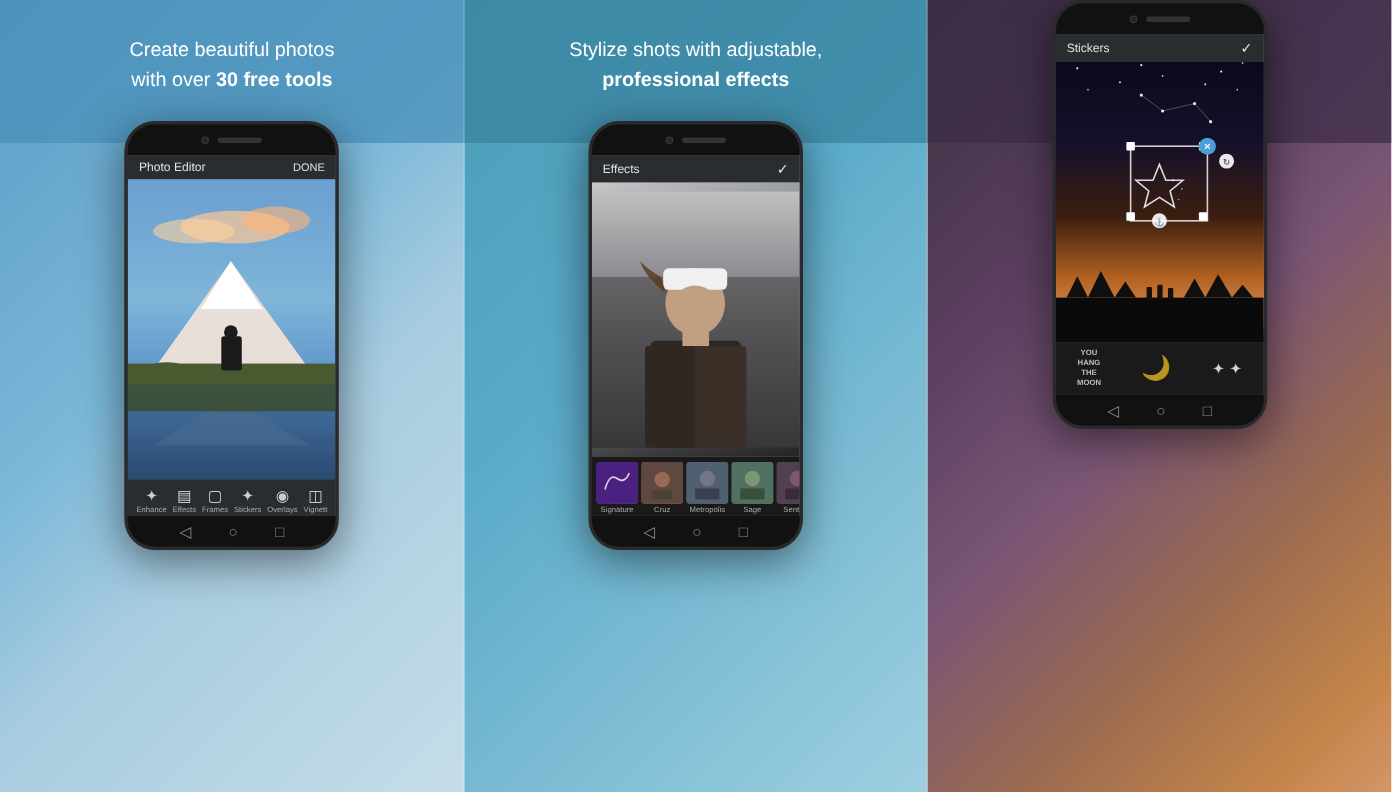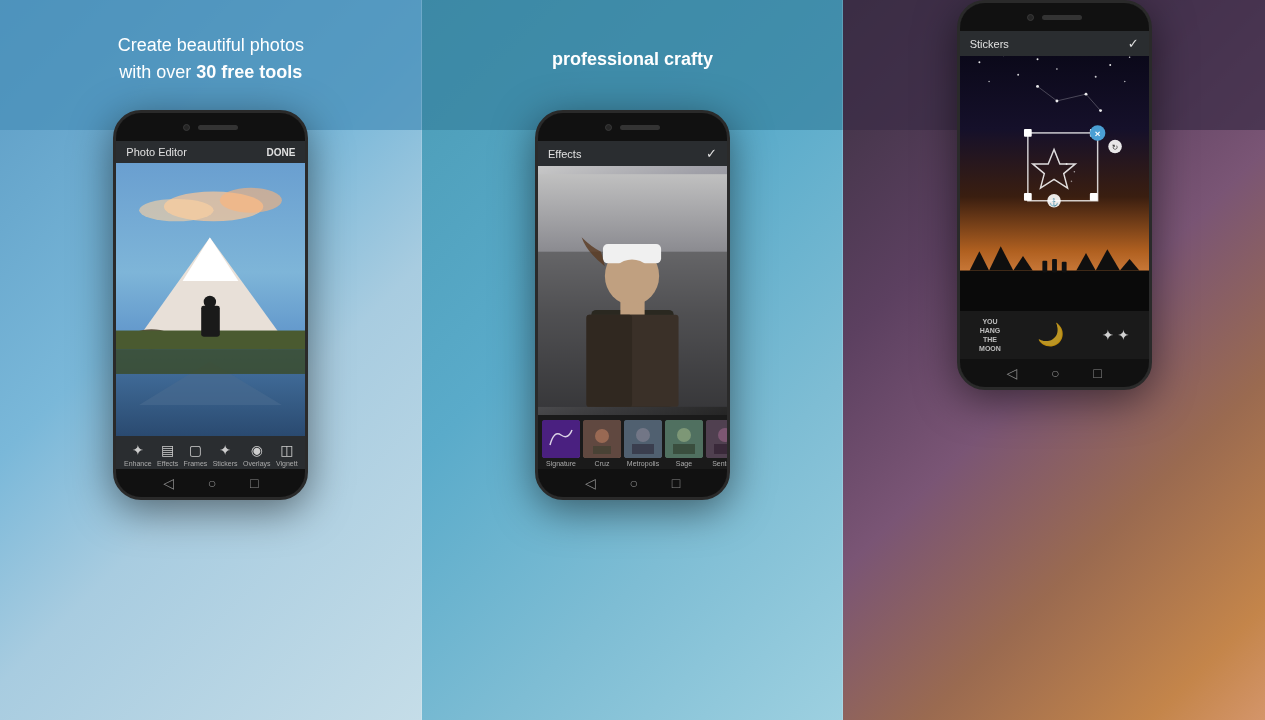--- a/index.html
+++ b/index.html
@@ -164,21 +164,21 @@
 
     .screen1-title {
       color: #e0e0e0;
       font-size: 11px;
       font-weight: 500;
     }
 
     .screen1-done {
       color: #e0e0e0;
       font-size: 10px;
-      font-weight: 700;
+      font-weight: 400;
     }
 
     .screen1-photo {
       flex: 1;
       background: linear-gradient(180deg, #5b8fc0 0%, #7aadd4 25%, #4a7fa8 50%, #2a5a80 65%, #1a3a55 80%, #0d2535 100%);
       position: relative;
       overflow: hidden;
     }
 
     .screen1-toolbar {
@@ -438,21 +438,22 @@
     </div>
   </div>
   <div class="panel-divider"></div>
 </div>
 
 <div class="panel panel-2">
   <div class="panel-bg"></div>
   <div class="panel-overlay"></div>
   <div class="panel-caption">
     <div class="caption-text">
-      <strong>professional crafty</strong>
+      <span>Stylize shots with adjustable,<br></span>
+      <strong>professional effects</strong>
     </div>
   </div>
   <div class="phone-container">
     <div class="phone">
       <div class="phone-top-bar">
         <div class="phone-camera"></div>
         <div class="phone-speaker"></div>
       </div>
       <div class="phone-screen">
         <div class="screen2-header">

